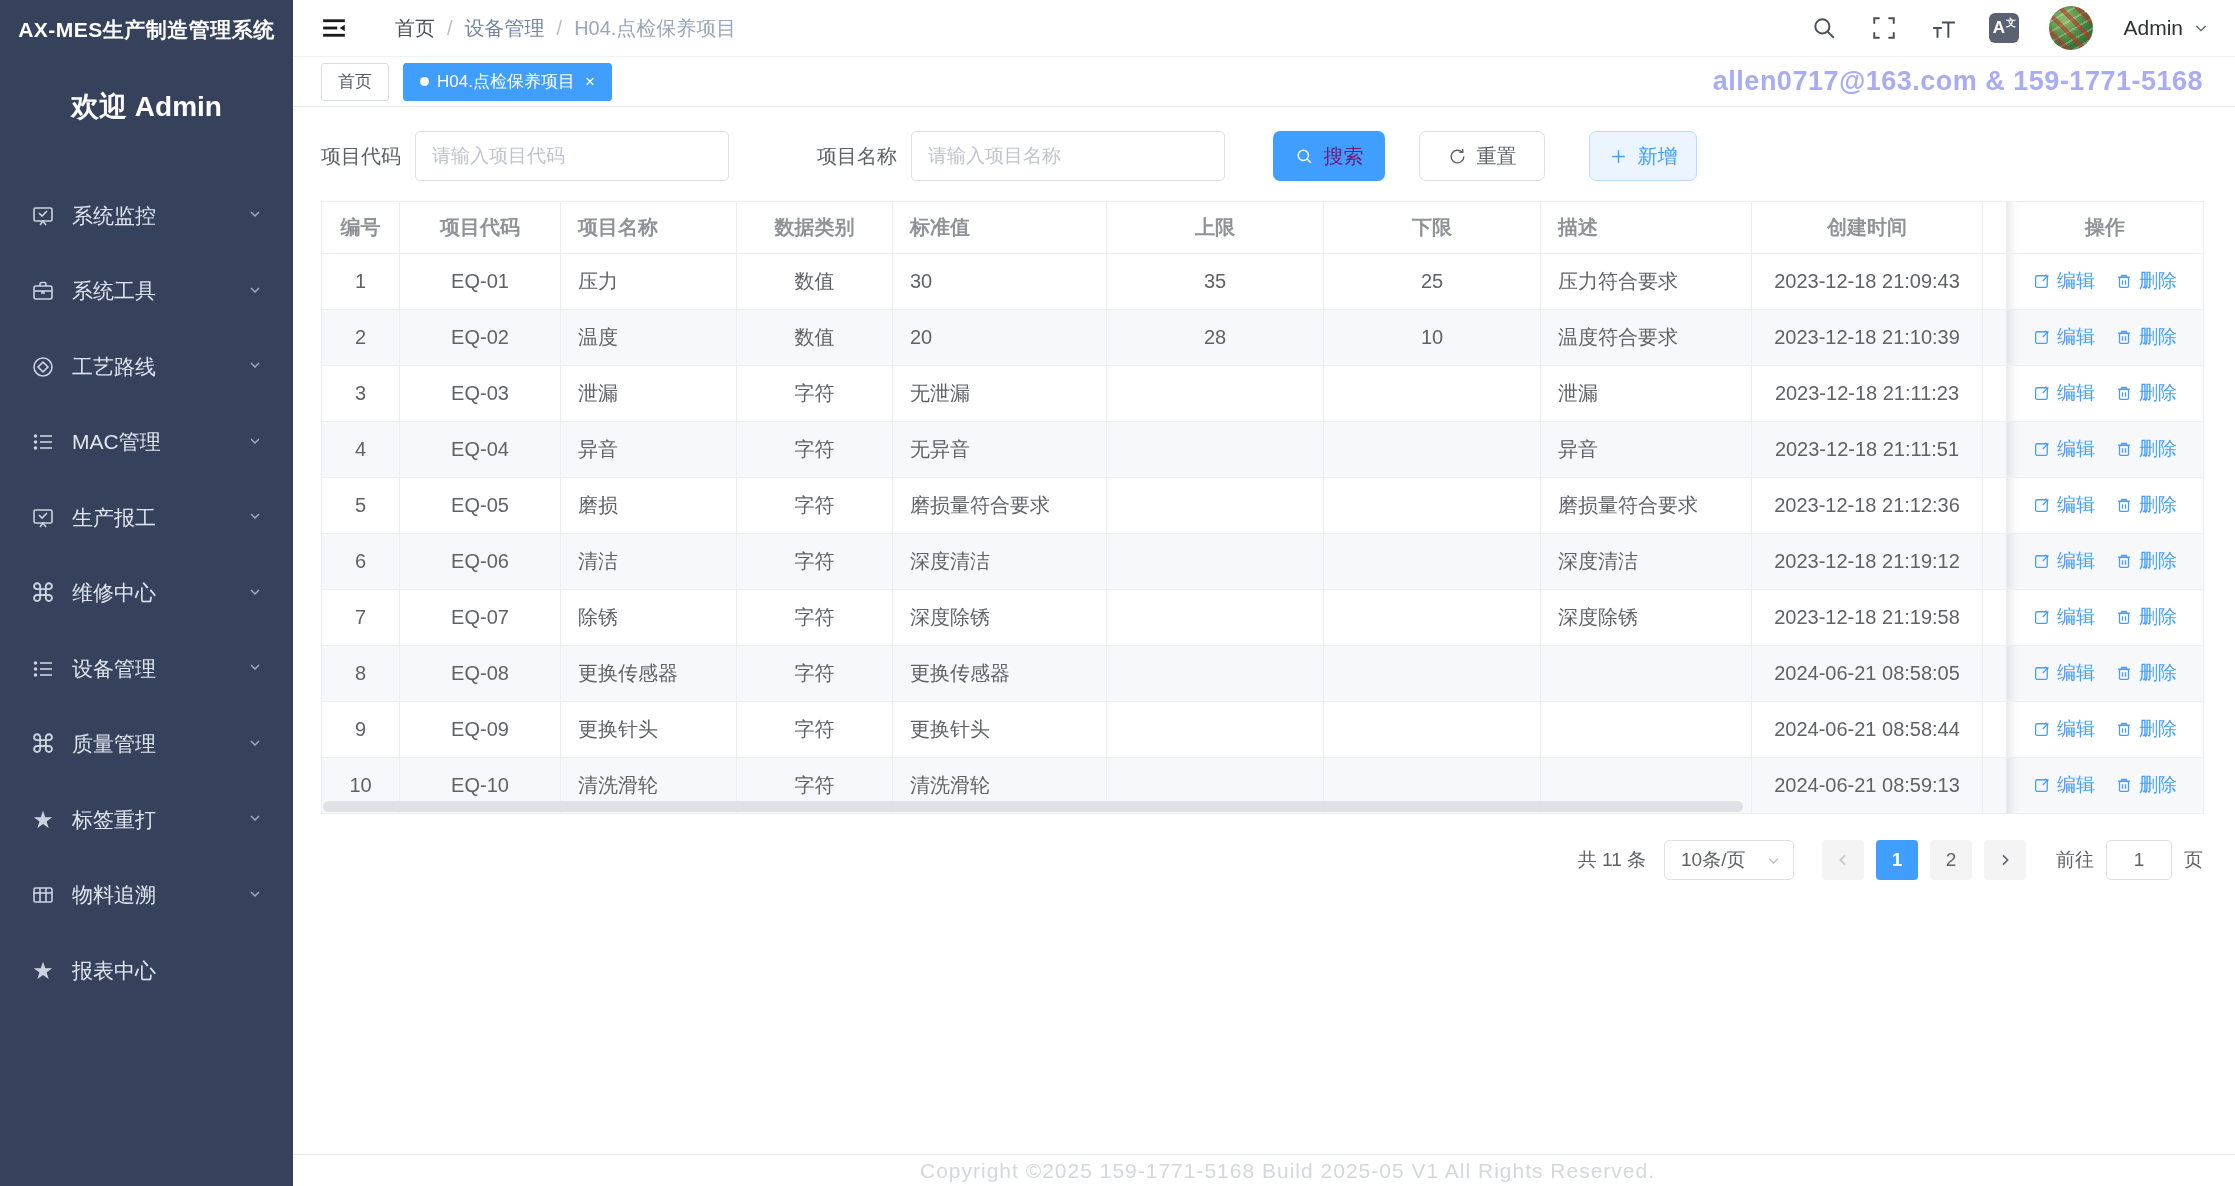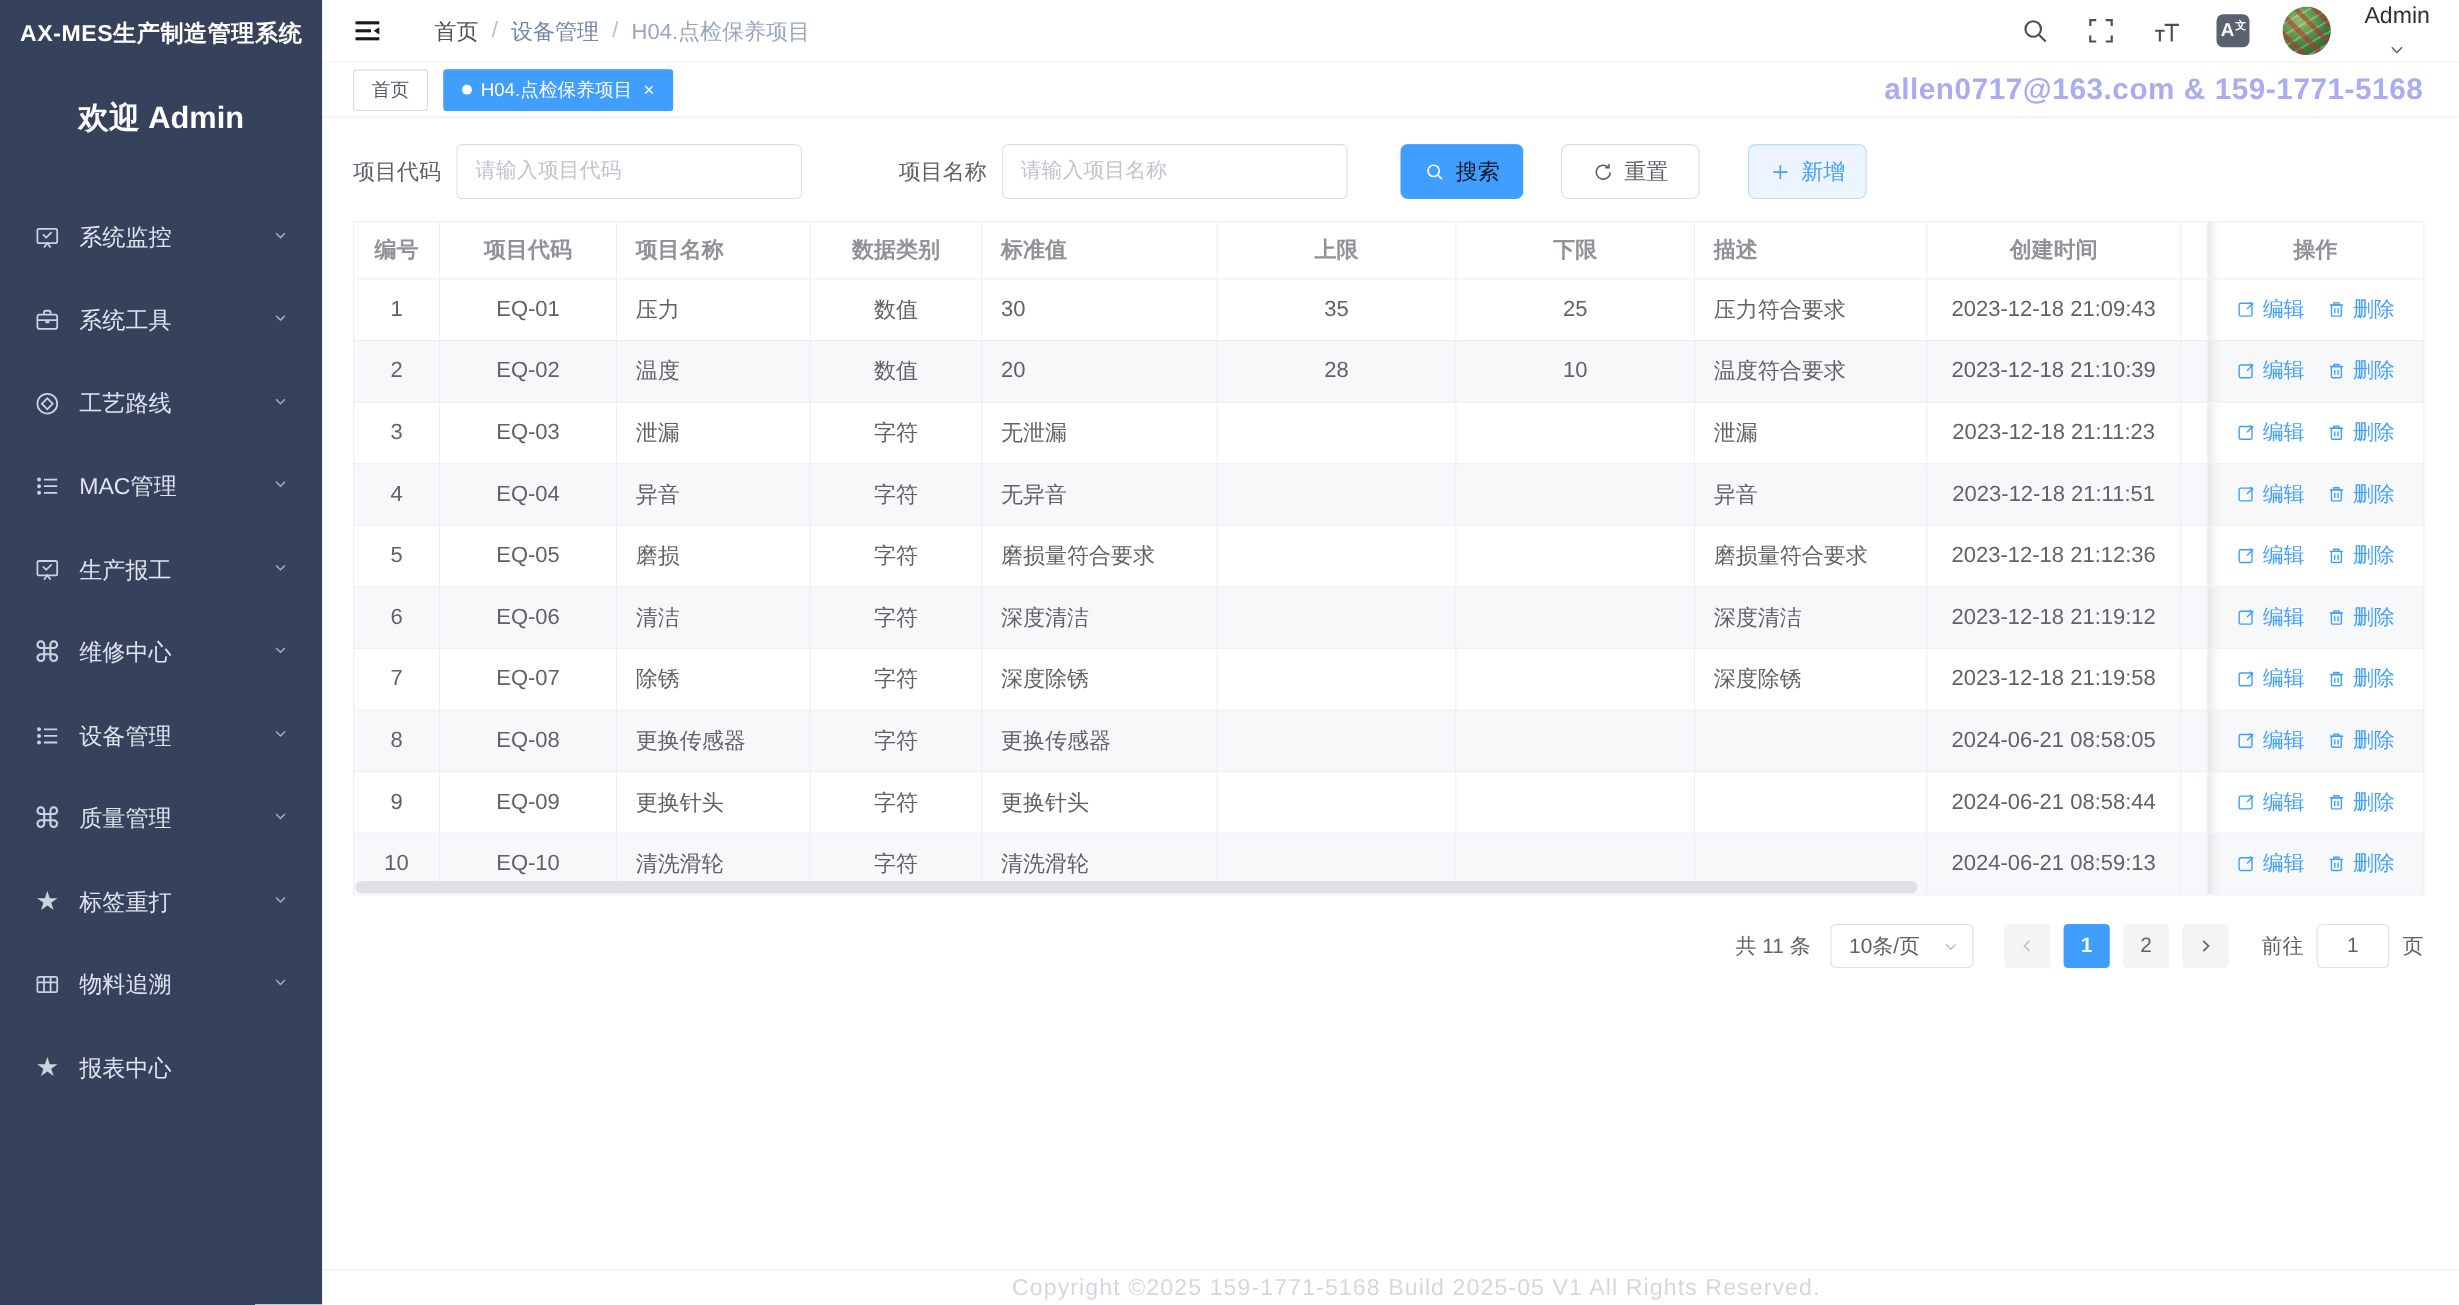--- a/index.html
+++ b/index.html
@@ -48,21 +48,21 @@
   .lang-icon { width:30px; height:30px; border-radius:6px; background:#5A6170; color:#fff;
     display:flex; align-items:center; justify-content:center; font-size:17px; font-weight:bold; cursor:pointer; }
   .lang-icon .zh { font-size:10px; margin-left:1px; margin-top:-10px; }
   .avatar {
     width:44px; height:44px; border-radius:50%; cursor:pointer; overflow:hidden;
     background:
       repeating-linear-gradient(45deg, rgba(200,40,40,.55) 0 4px, transparent 4px 12px),
       repeating-linear-gradient(-30deg, rgba(255,255,255,.25) 0 2px, transparent 2px 9px),
       radial-gradient(circle at 35% 30%, #8FBF6A, #3F7D3C 55%, #2A5B2D);
   }
-  .admin-name { font-size:21px; color:#303133; display:flex; align-items:center; gap:10px; cursor:pointer;flex-direction:column; }
+  .admin-name { font-size:21px; color:#303133; display:flex; align-items:center; gap:10px; cursor:pointer; }
   .admin-name svg { width:16px; height:16px; stroke:#5a5e66; fill:none; stroke-width:2; }
   
   .tagbar {
     height:50px; display:flex; align-items:center; padding:0 32px 0 28px;
     border-bottom:1px solid #e7eaef; flex-shrink:0;
   }
   .tag {
     height:38px; display:inline-flex; align-items:center; padding:0 16px;
     border:1px solid #d8dce5; border-radius:3px; font-size:17px; color:#555c68;
     background:#fff; cursor:pointer;
@@ -82,21 +82,21 @@
     font-family:"Liberation Sans","DejaVu Sans",sans-serif;
   }
   .form-input::placeholder { color:#c0c4cc; }
   .grp2 { margin-left:88px; }
   .btn {
     height:50px; border-radius:7px; font-size:20px; display:inline-flex;
     align-items:center; justify-content:center; gap:10px; cursor:pointer; border:1px solid transparent;
     font-family:"Liberation Sans","DejaVu Sans",sans-serif; background:#fff;
   }
   .btn svg { width:19px; height:19px; fill:none; stroke-width:1.8; }
-  .btn-search { margin-left:48px; width:112px; background:#409EFF; color:#0f172a; }
+  .btn-search { margin-left:48px; width:112px; background:#409EFF; color:#701a75; }
   .btn-search svg { stroke:#fff; }
   .btn-reset { margin-left:34px; width:126px; border-color:#dcdfe6; color:#5d6167; }
   .btn-reset svg { stroke:#5d6167; }
   .btn-add { margin-left:44px; width:108px; background:#ecf5ff; border-color:#b9dcff; color:#409EFF; }
   .btn-add svg { stroke:#409EFF; }
   
   .table-wrap { margin:20px 32px 0 28px; position:relative; flex-shrink:0; }
   table { border-collapse:collapse; table-layout:fixed; width:1882px; }
   th,td { border:1px solid #ebeef5; overflow:hidden; white-space:nowrap; }
   th { height:52px; font-size:20px; font-weight:bold; color:#8F9296; background:#fff; }

